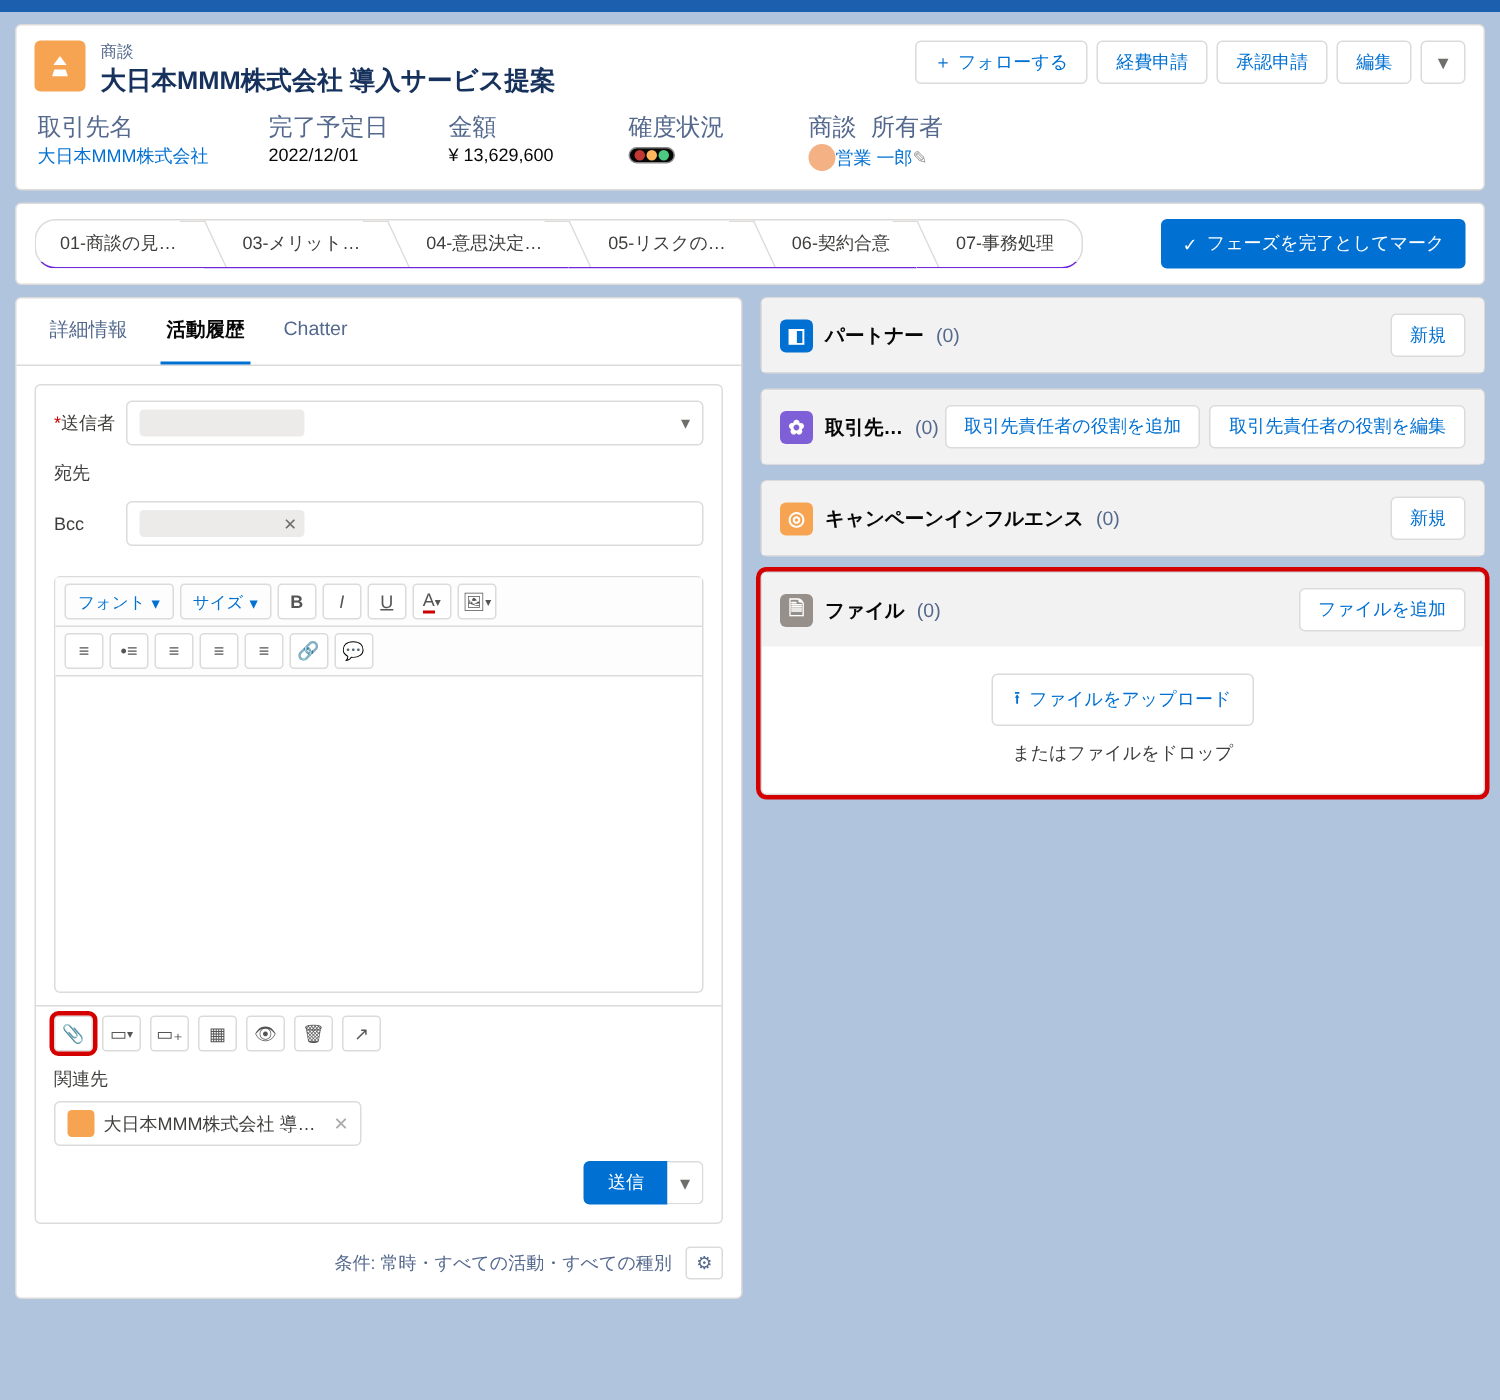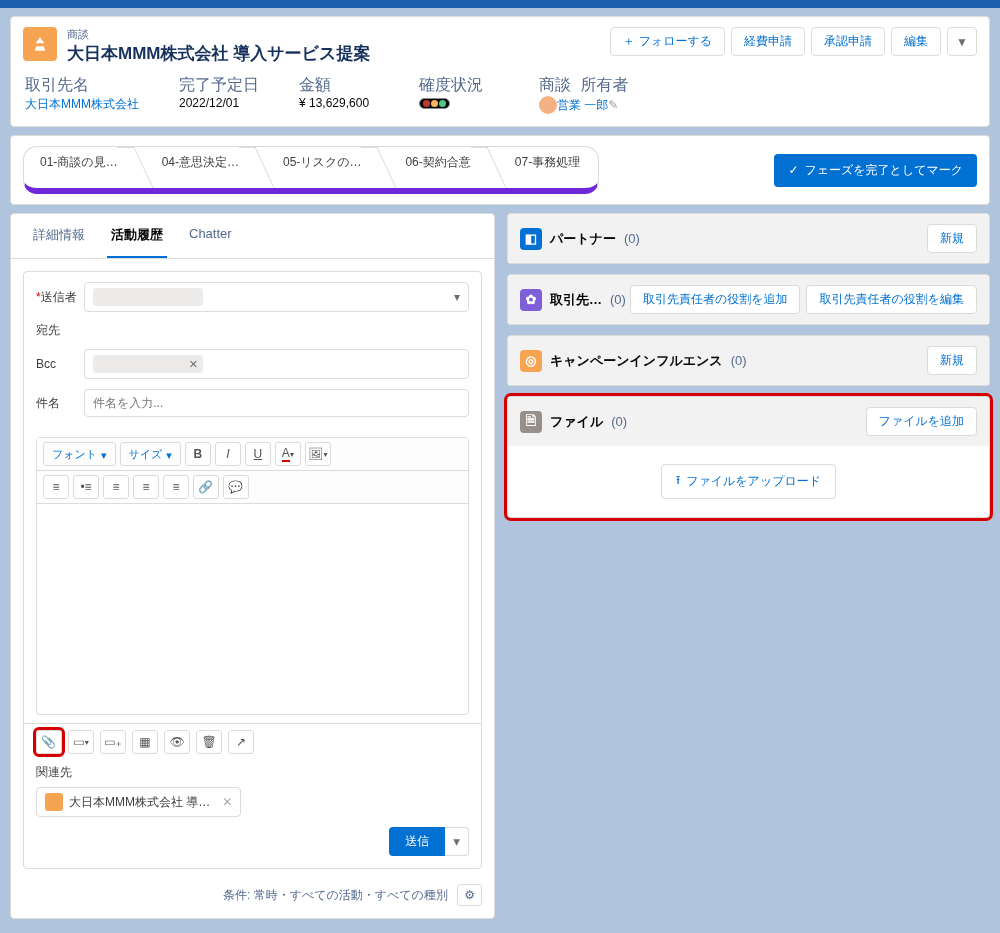--- a/index.html
+++ b/index.html
@@ -58,24 +58,24 @@
 
 .path-card {
   margin: 0 10px 8px 10px;
   background:#fff; border:1px solid #dddbda; border-radius:4px;
   padding:10px 12px;
   display:flex; align-items:center; gap:8px;
 }
 .path-steps { flex:1; display:flex; overflow:hidden; }
 .step {
   position:relative;
-  padding:7px 18px 17px 26px;
+  padding:7px 18px 7px 26px;
   font-size:12px;
   background:#fff; color:#3e3e3c;
-  border-top:1px solid #dddbda; border-bottom:6px solid #6d28d9;
+  border-top:1px solid #dddbda; border-bottom:1px solid #6d28d9;
   white-space:nowrap;
   cursor:pointer;
 }
 .step:first-child { border-left:1px solid #dddbda; border-radius:14px 0 0 14px; padding-left:16px;}
 .step:last-child { border-right:1px solid #dddbda; border-radius:0 14px 14px 0; }
 .step::after {
   content:""; position:absolute; right:-8px; top:0; bottom:0;
   width:16px;
   background:inherit;
   border-top:1px solid #dddbda; border-right:1px solid #dddbda;
@@ -249,20 +249,21 @@
         <span class="link">営業 一郎</span>
         <span style="color:#9a9a9a;cursor:pointer;">✎</span>
       </div>
     </div>
   </div>
 </div>
 
 <div class="path-card">
   <div class="path-steps" id="path-steps">
       <div class="step">01-商談の見…</div>
+      <div class="step">03-メリット…</div>
       <div class="step">04-意思決定…</div>
       <div class="step">05-リスクの…</div>
       <div class="step">06-契約合意</div>
       <div class="step">07-事務処理</div>
     </div>
   <button class="mark-btn">
     <span>✓</span>
     <span>フェーズを完了としてマーク</span>
   </button>
 </div>
@@ -288,24 +289,20 @@
         </div>
         <div class="form-row">
           <div class="flabel">宛先</div>
         </div>
         <div class="form-row">
           <div class="flabel">Bcc</div>
           <div class="finput">
             <span class="pill">&nbsp;<span class="x">✕</span></span>
             <span></span>
           </div>
-        </div>
-        <div class="form-row">
-          <div class="flabel">件名</div>
-          <input class="finput" style="flex: 1 1 0%;" placeholder="件名を入力...">
         </div>
       </div>
 
       <div class="rte-wrap">
         <div class="rte-bar">
           <div class="rte-sel">
               <span>フォント</span>
               <span>▾</span>
             </div>
           <div class="rte-sel">
@@ -422,17 +419,18 @@
         </div>
         <div class="rel-actions">
           <button class="btn">ファイルを追加</button>
         </div>
       </div>
       <div class="rel-body">
         <button class="upload-btn">
           <span>⭱</span>
           <span>ファイルをアップロード</span>
         </button>
+        <div class="drop-txt">またはファイルをドロップ</div>
       </div>
     </div>
 
   </div>
 </div>
 
 </body></html>

